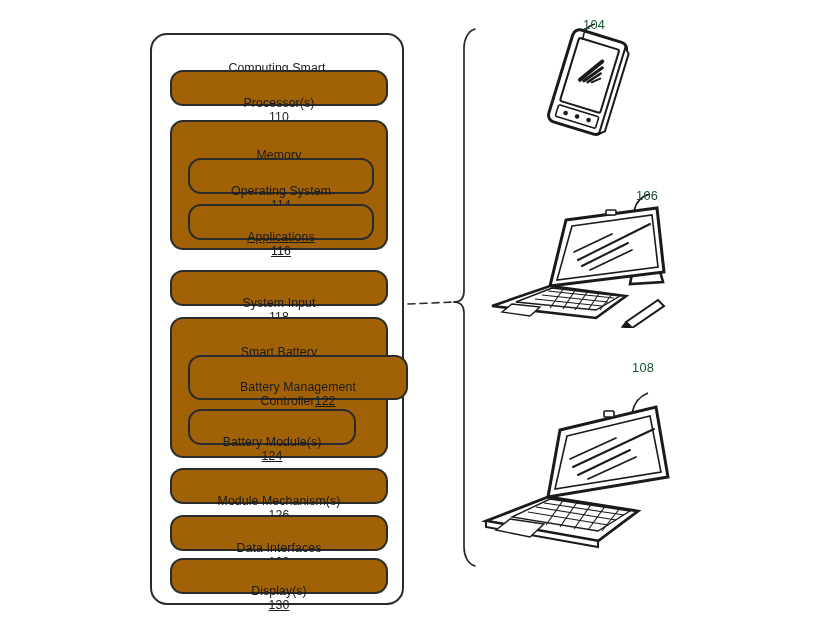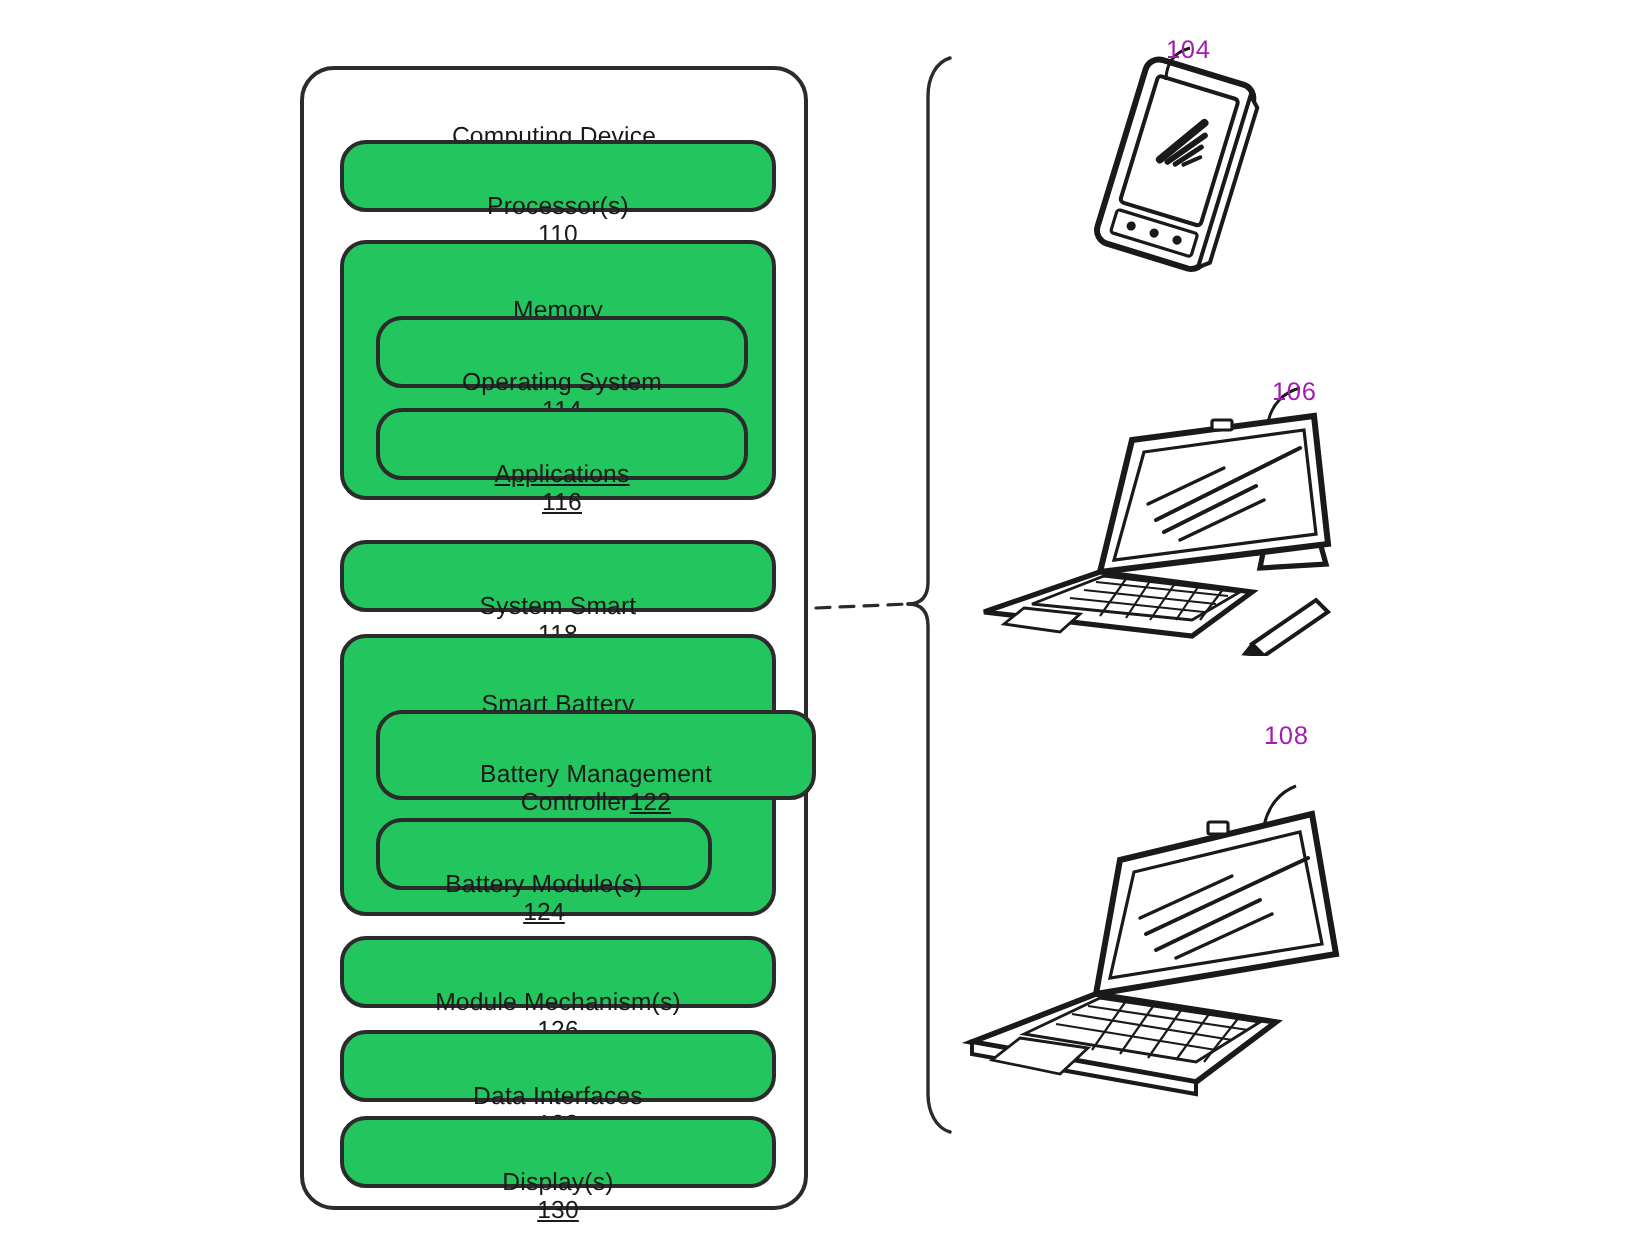--- a/index.html
+++ b/index.html
@@ -35,21 +35,21 @@
     border-radius: 17px;
     box-sizing: border-box;
     background: #ffffff;
   }
 
   .blk {
     position: absolute;
     box-sizing: border-box;
     border: 2px solid #2b2b2b;
     border-radius: 13px;
-    background: #22c55e;
+    background: #a16207;
   }
 
   .blk-label {
     position: absolute;
     left: 0;
     right: 0;
     text-align: center;
     font-size: 12.3px;
     letter-spacing: 0.1px;
     line-height: 14.6px;
@@ -61,34 +61,34 @@
   
   #title-row { top: 11px; }
 
   
   .dev-svg { position: absolute; }
 
   .ref-num {
     position: absolute;
     font-size: 12.8px;
     letter-spacing: 0.3px;
-    color: #a21caf;
+    color: #14532d;
   }
 
   .brace-svg { position: absolute; left: 404px; top: 20px; }
 </style>
 </head>
 <body>
 
 <div id="figure-root">
 
   <div class="outer-box">
 
     <div class="blk-label" id="title-row">
-      <span>Computing Device</span>
+      <span>Computing Smart</span>
       <span class="num">102</span>
     </div>
 
     <div class="blk" style="left:18px; top:35px; width:218px; height:36px;">
       <div class="blk-label" style="top:9px;">
         <span>Processor(s)</span>
         <span class="num">110</span>
       </div>
     </div>
 
@@ -108,21 +108,21 @@
       <div class="blk" style="left:16px; top:82px; width:186px; height:36px;">
         <div class="blk-label" style="top:9px;text-decoration:underline;">
           <span>Applications</span>
           <span class="num">116</span>
         </div>
       </div>
     </div>
 
     <div class="blk" style="left:18px; top:235px; width:218px; height:36px;">
       <div class="blk-label" style="top:9px;">
-        <span>System Smart</span>
+        <span>System Input</span>
         <span class="num">118</span>
       </div>
     </div>
 
     <div class="blk" style="left:18px; top:282px; width:218px; height:141px;">
       <div class="blk-label" style="top:11px;">
         <span>Smart Battery</span>
         <span class="num">120</span>
       </div>
 

